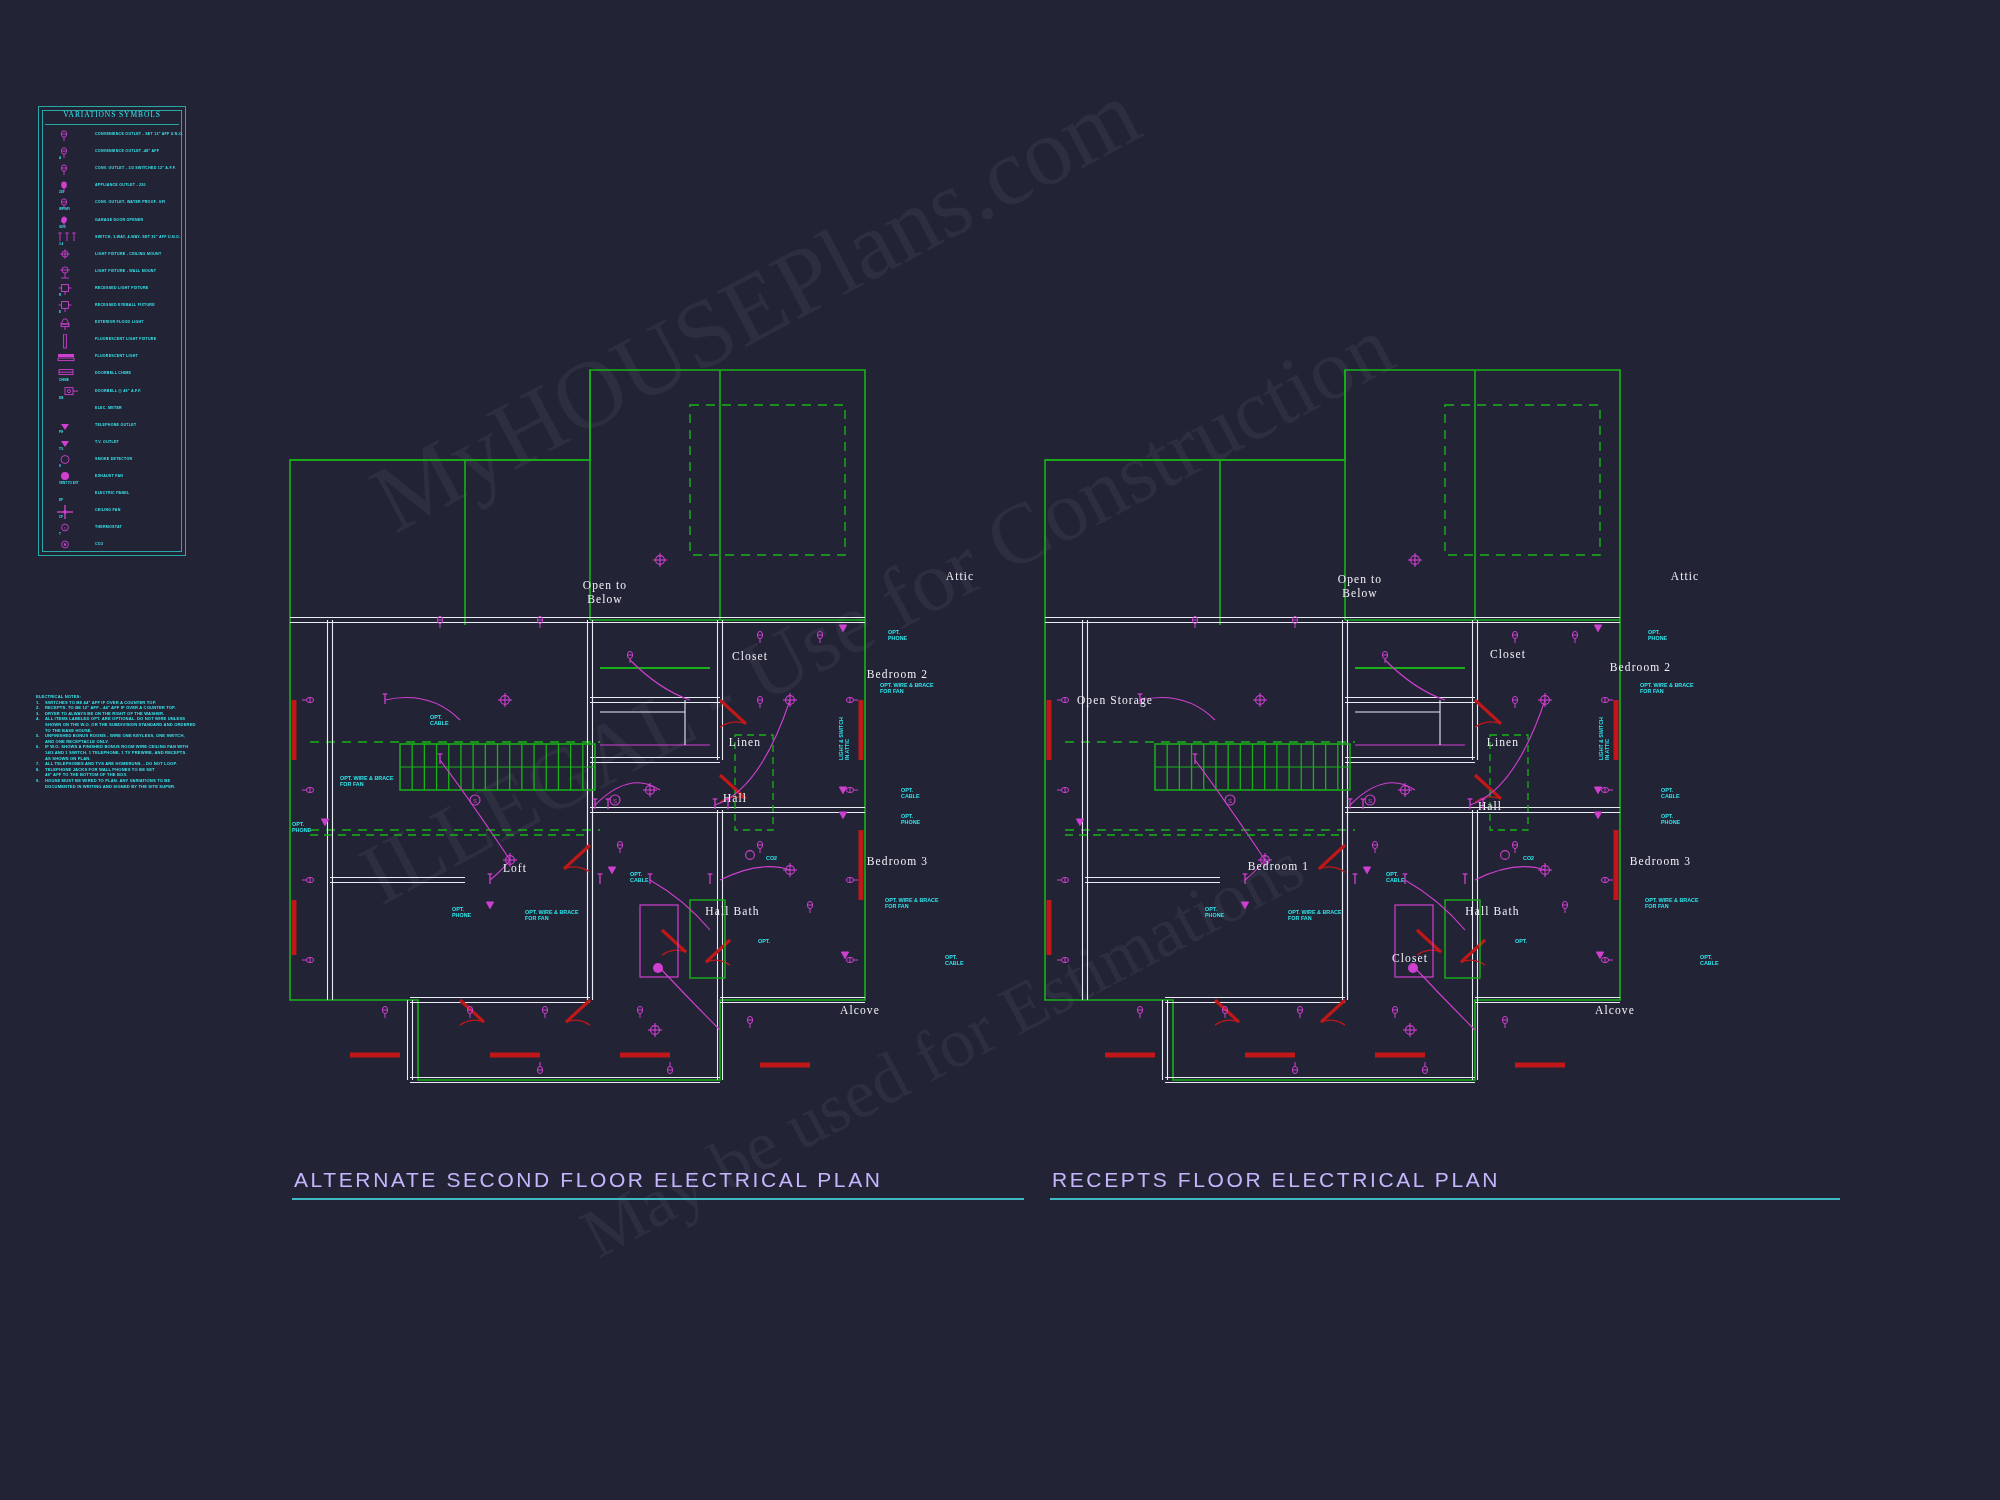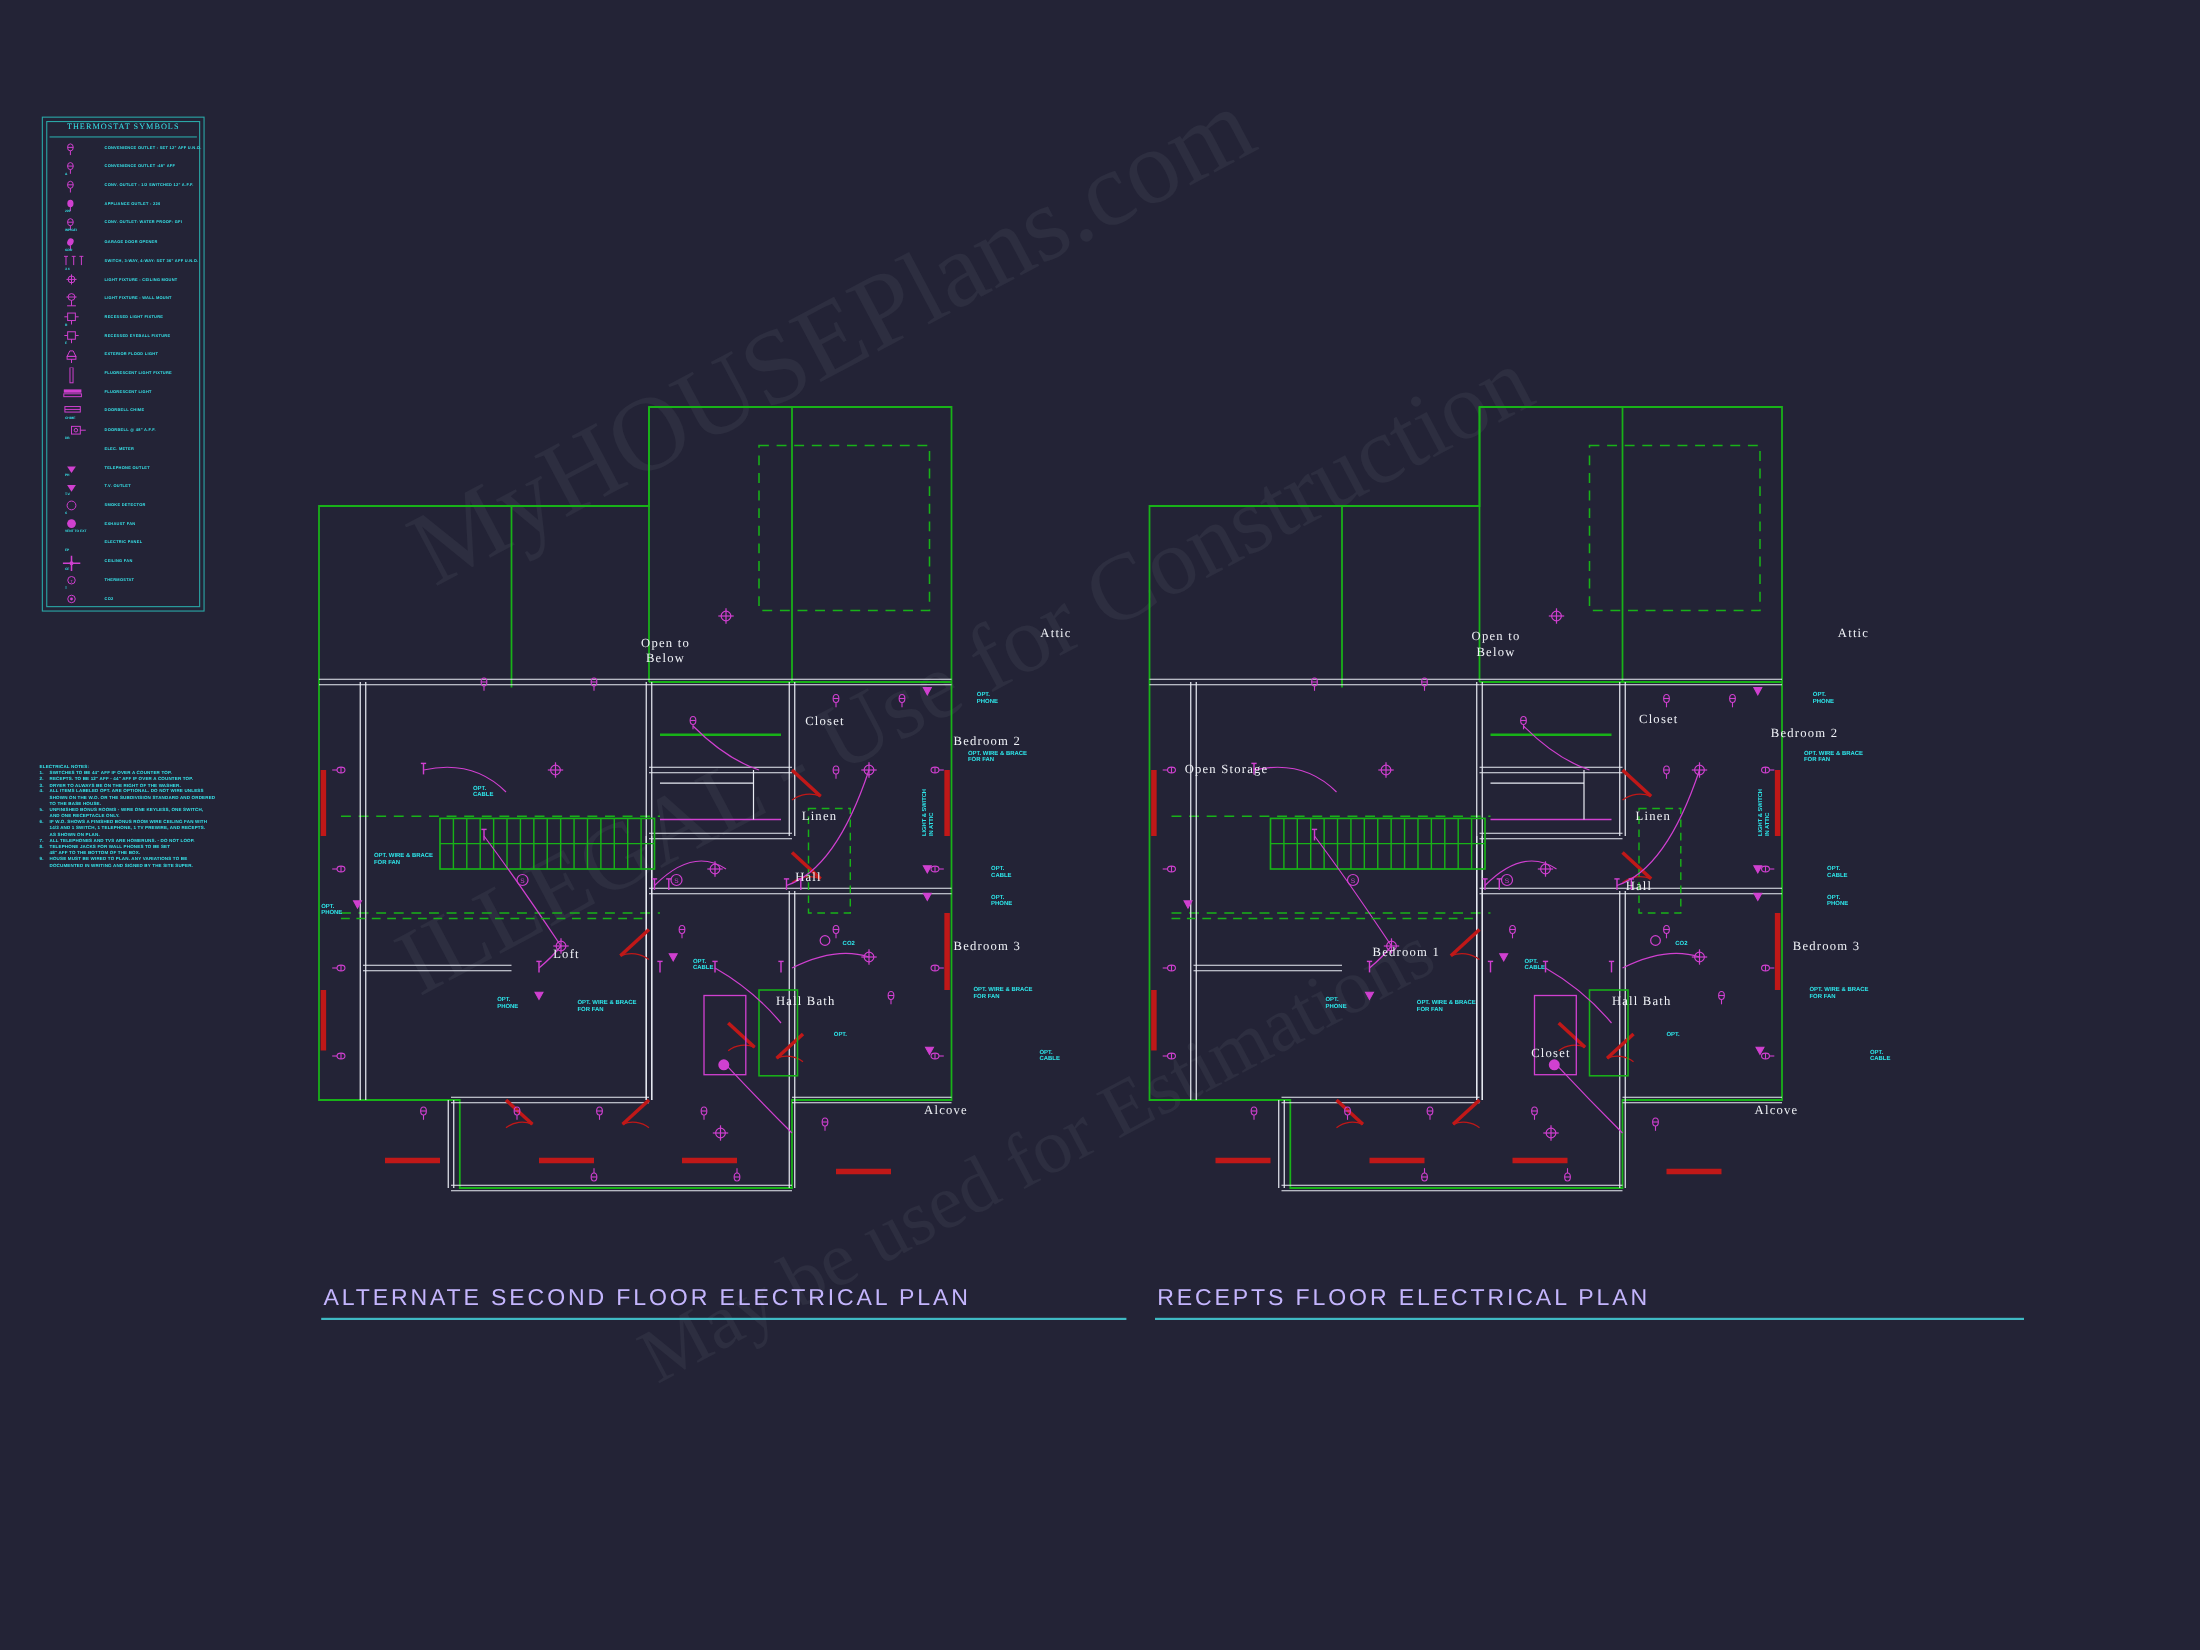--- a/index.html
+++ b/index.html
@@ -54,21 +54,21 @@
 </style>
 </head>
 <body>
 
 <div class="wm" id="wm1">MyHOUSEPlans.com</div>
 <div class="wm" id="wm2">ILLEGAL - Use for Construction</div>
 <div class="wm" id="wm3">May be used for Estimations</div>
 
 <div id="legend">
   <div class="inner"></div>
-  <div id="legend-title">THERMOSTAT SYMBOLS</div>
+  <div id="legend-title">VARIATIONS SYMBOLS</div>
   <div id="legend-title-rule"></div>
   <div id="legend-rows">
       <div class="lrow" style="top: 22px;">
         <div class="lsym"><svg width="34" height="16">
             <ellipse cx="7" cy="5" rx="2.6" ry="3.2" stroke="#d040d0" fill="none" stroke-width="0.9"></ellipse>
             <line x1="7" y1="8" x2="7" y2="12" stroke="#d040d0" fill="none" stroke-width="0.9"></line>
             <line x1="4.4" y1="5" x2="9.6" y2="5" stroke="#d040d0" fill="none" stroke-width="0.9"></line>
           </svg></div>
         <div class="ltxt">CONVENIENCE OUTLET - SET 12" AFF U.N.O.</div>
       </div>

